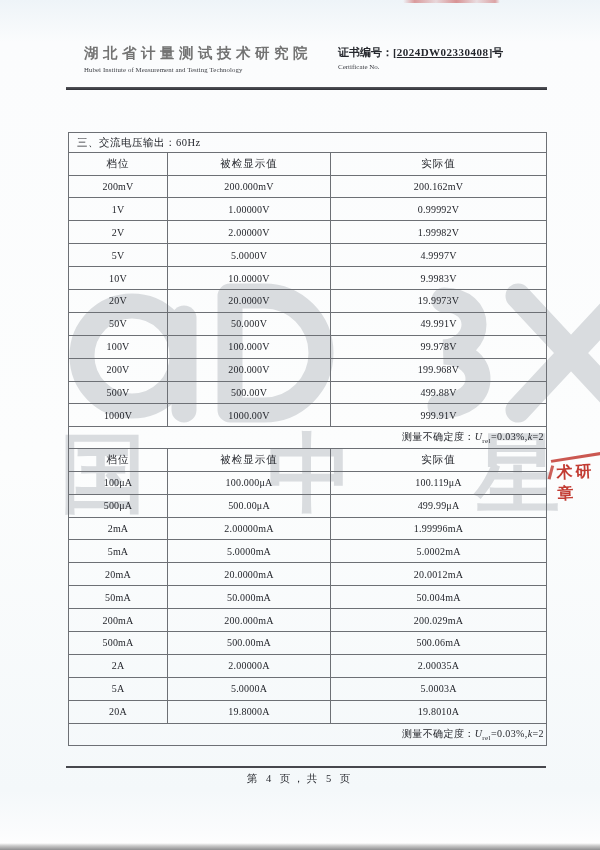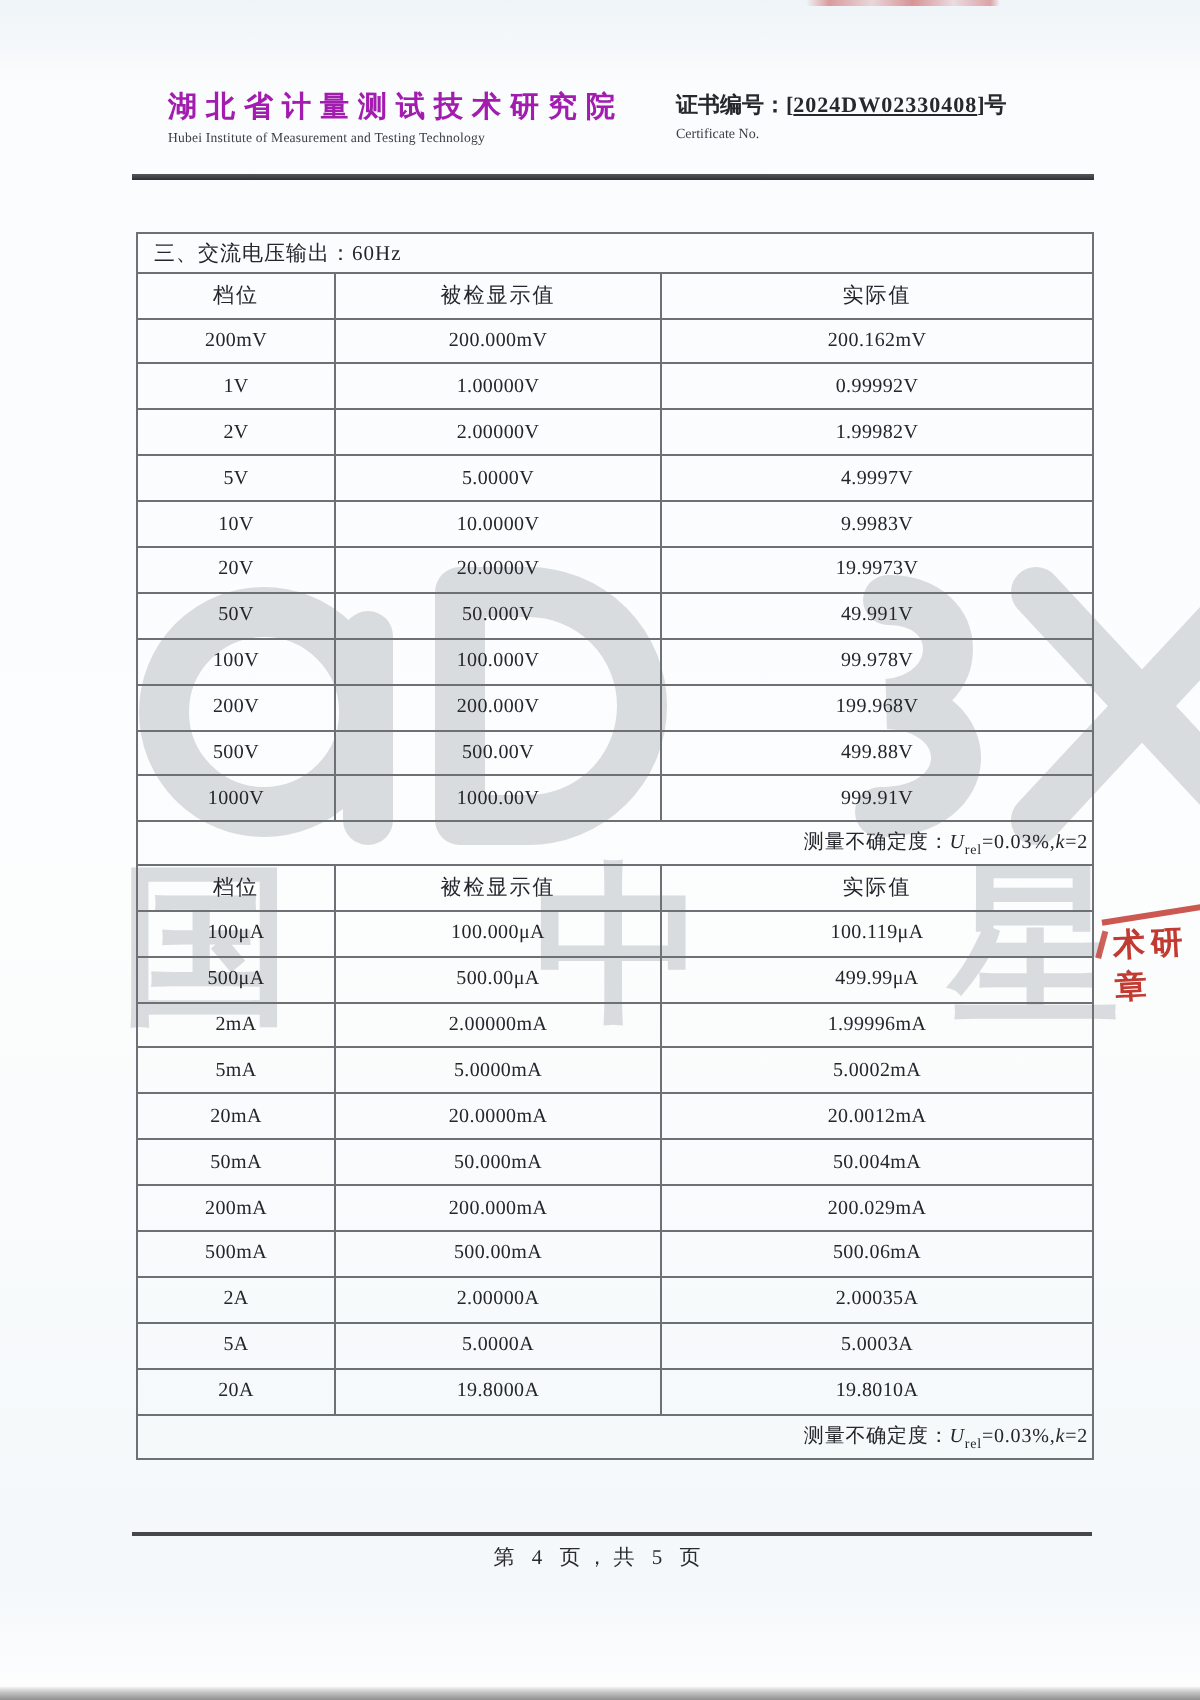--- a/index.html
+++ b/index.html
@@ -17,32 +17,32 @@
   .wm-logo{ position:absolute; left:52px; top:0; }
   .wm-chars{ position:absolute; left:60px; top:152px; width:500px; display:flex; justify-content:space-between; }
   .wm-chars span{
     font-size:86px; line-height:86px; font-weight:700;
     color:#d9dcdf; font-family:"Liberation Sans",sans-serif;
   }
 
   
   .hdr{ position:absolute; top:44px; left:0; width:600px; z-index:2; }
   .inst{ position:absolute; left:84px; top:0; }
-  .inst-cn{ font-size:14.5px; font-weight:700; letter-spacing:4.5px; color:#a21caf; white-space:nowrap; }
+  .inst-cn{ font-size:14.5px; font-weight:700; letter-spacing:4.5px; color:#737373; white-space:nowrap; }
   .inst-en{ font-size:6.8px; color:#3c3e44; margin-top:3px; letter-spacing:.1px; }
   .cert{ position:absolute; left:338px; top:1px; }
   .cert-line{ font-size:11px; font-weight:700; color:#26282e; white-space:nowrap; }
   .cert-num{ text-decoration:underline; font-weight:700; letter-spacing:.5px; }
   .cert-en{ font-size:7px; color:#3c3e44; margin-top:3px; }
   .rule-top{ position:absolute; left:66px; top:87px; width:481px; height:2.5px;
     background:linear-gradient(180deg,#55565c,#2f3036); z-index:2; }
 
   
   table.results{
-    position:absolute; left:68px; top:116px; width:478px; z-index:1;
+    position:absolute; left:68px; top:132px; width:478px; z-index:1;
     border-collapse:collapse; table-layout:fixed; background:transparent;padding-left:20px;
   }
   table.results td{
     border:1px solid #6d7075; text-align:center; vertical-align:middle;
     font-size:10px; color:#24262c; background:transparent; padding:0 2px;
   }
   tr.r-title td{ height:20px; text-align:left; padding-left:8px; font-size:10.5px; letter-spacing:.5px; }
   tr.r-head td{ height:22.5px; font-size:10.5px; letter-spacing:1px;margin-top:12px; }
   tr.r-data td{ height:22.9px; letter-spacing:.2px; }
   tr.r-un td{ height:22px; text-align:right; padding-left:8px; font-size:10px; letter-spacing:.4px; }

